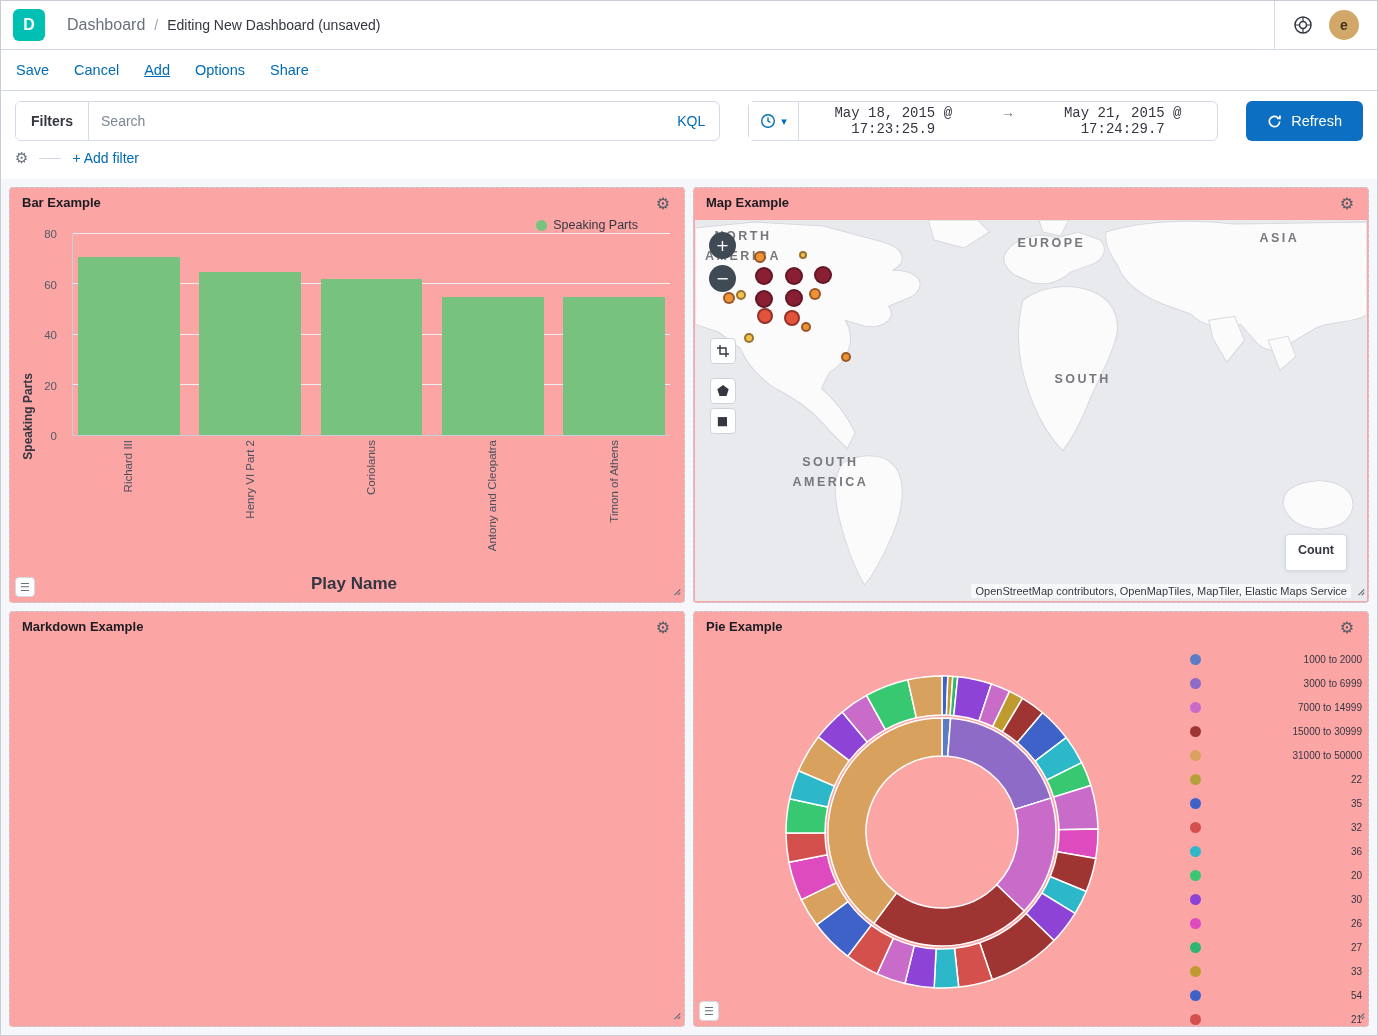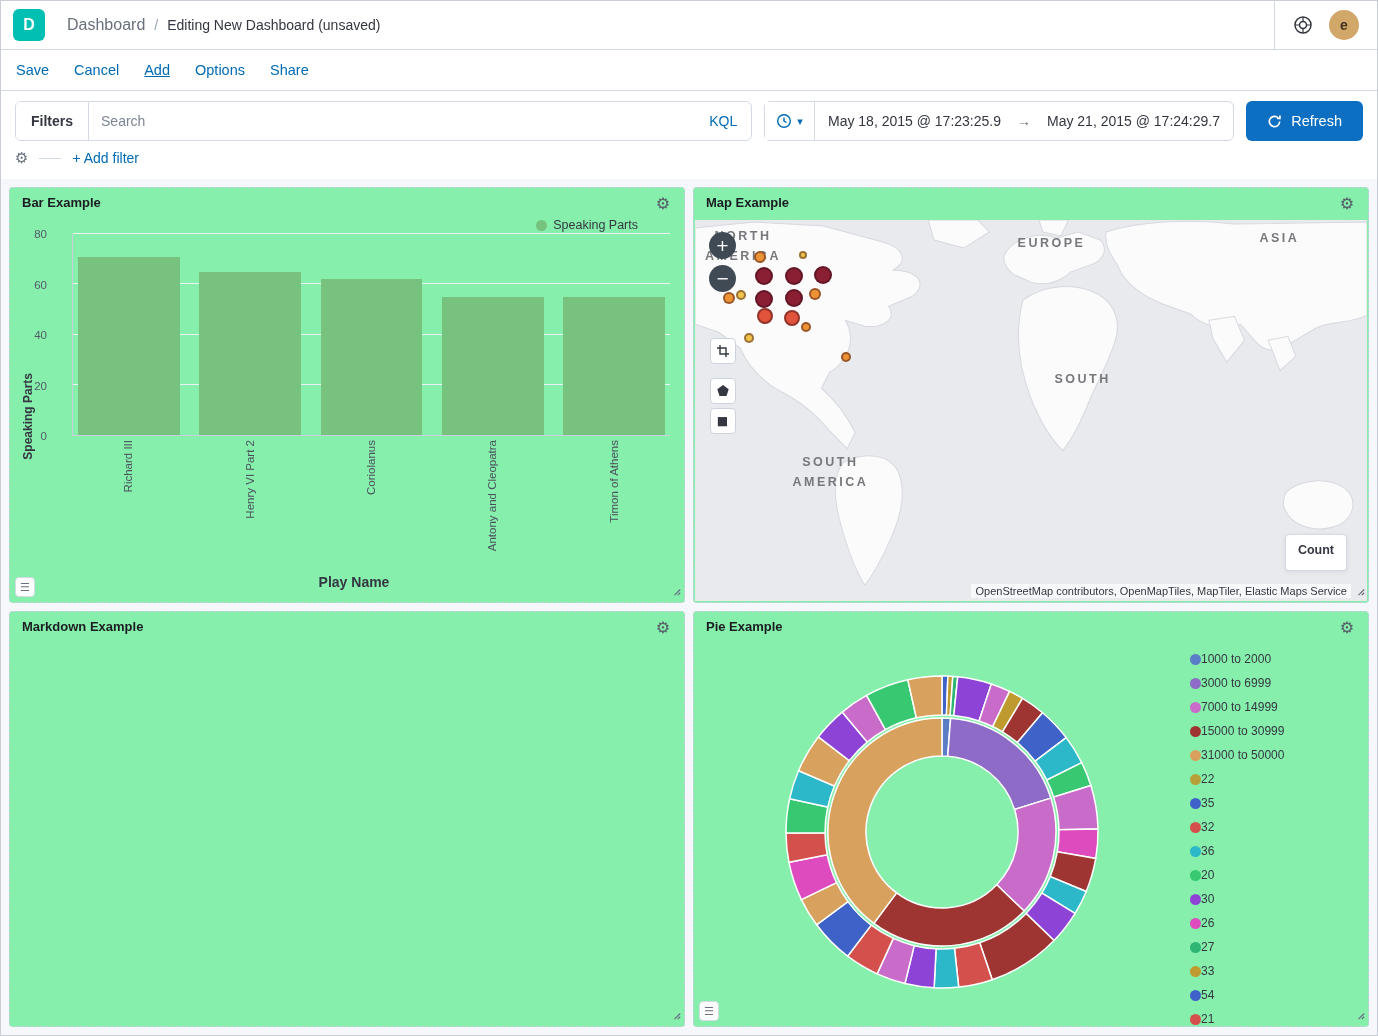--- a/index.html
+++ b/index.html
@@ -18,71 +18,71 @@
   .top-right{margin-left:auto;display:flex;align-items:center;gap:16px;height:100%;border-left:1px solid #d3dae6;padding-left:18px;padding-right:6px;}
   .icon-btn{background:none;border:none;display:flex;align-items:center;}
   .avatar{width:30px;height:30px;border-radius:50%;background:#d2a86a;color:#42311b;font-size:14px;font-weight:600;border:none;display:flex;align-items:center;justify-content:center;}
 
   
   .menu-bar{height:41px;min-height:41px;display:flex;align-items:center;gap:25px;padding:0 15px;border-bottom:1px solid #d3dae6;background:#fff;}
   .menu-item{background:none;border:none;color:#006bb4;font-size:14.5px;}
   .menu-item.active{text-decoration:underline;}
 
   
-  .query-bar{display:flex;gap:12px;padding:10px 14px 6px;background:#fff;align-items:center;}
+  .query-bar{display:flex;gap:28px;padding:10px 14px 6px;background:#fff;align-items:center;}
   .search-group{flex:1;display:flex;align-items:center;border:1px solid #d3dae6;border-radius:6px;height:40px;background:#fff;overflow:hidden;}
   .filters-btn{padding:0 15px;height:100%;border:none;border-right:1px solid #d3dae6;font-weight:600;font-size:14px;color:#343741;background:#fff;}
   .search-input{flex:1;border:none;outline:none;padding:0 12px;font-size:14px;color:#343741;background:transparent;}
   .search-input::placeholder{color:#7d8694;}
   .kql-btn{padding:0 14px;color:#006bb4;font-size:14px;background:none;border:none;}
   .time-group{display:flex;align-items:center;border:1px solid #d3dae6;border-radius:6px;height:40px;background:#fff;width:470px;min-width:470px;}
   .time-icon-btn{display:flex;align-items:center;gap:5px;padding:0 11px;height:100%;border:none;border-right:1px solid #d3dae6;background:#fff;color:#006bb4;}
   .caret{font-size:11px;color:#006bb4;}
-  .dates{flex:1;display:flex;justify-content:center;gap:16px;font-size:14px;color:#343741;}
+  .dates{flex:1;display:flex;justify-content:center;gap:16px;font-size:14px;color:#343741;font-family:Liberation Mono, monospace;}
   .date-btn{background:none;border:none;font-size:14px;color:#343741;}
   .date-arrow{color:#69707d;}
   .refresh-btn{height:40px;padding:0 21px;background:#0d6fc2;color:#fff;border:none;border-radius:6px;font-size:14.5px;display:flex;align-items:center;gap:9px;}
 
   
   .filter-row{display:flex;align-items:center;gap:11px;padding:3px 14px 13px;background:#fff;}
   .filter-gear{background:none;border:none;font-size:15px;color:#69707d;font-family:"DejaVu Sans",sans-serif;line-height:1;}
   .mini-rule{width:22px;height:1px;background:#d3dae6;display:inline-block;}
   .add-filter{background:none;border:none;color:#006bb4;font-size:14px;}
 
   
   .dash{flex:1;background:#f5f7fa;padding:8px;display:grid;grid-template-columns:1fr 1fr;grid-template-rows:1fr 1fr;gap:8px;overflow:hidden;}
-  .panel{position:relative;background:#86efac;border:1px dashed #c6cfdd;border-radius:4px;overflow:hidden;display:flex;flex-direction:column;}
+  .panel{position:relative;background:#fca5a5;border:1px dashed #c6cfdd;border-radius:4px;overflow:hidden;display:flex;flex-direction:column;}
   .panel-head{display:flex;justify-content:space-between;align-items:flex-start;padding:7px 8px 0 12px;}
   .panel-title{font-size:13px;font-weight:700;color:#1a1c21;}
   .panel-gear{background:none;border:none;font-size:16px;color:#545b66;line-height:1;padding:1px 6px;font-family:"DejaVu Sans",sans-serif;}
   .resize-handle{position:absolute;right:1px;bottom:1px;background:none;border:none;padding:2px;}
   .legend-toggle{position:absolute;left:5px;bottom:5px;width:20px;height:20px;border:1px solid #d3dae6;border-radius:4px;background:#fff;color:#69707d;font-size:11px;display:flex;align-items:center;justify-content:center;padding:0;font-family:"DejaVu Sans",sans-serif;}
 
   
   .vis-legend-row{display:flex;justify-content:flex-end;align-items:center;gap:6px;padding:5px 46px 0 0;font-size:12.5px;color:#343741;background:none;border:none;align-self:flex-end;}
   .legend-dot{width:11px;height:11px;border-radius:50%;}
   .bar-chart{flex:1;display:flex;flex-direction:column;padding:2px 14px 4px 8px;}
   .bar-chart-main{flex:1;display:flex;}
   .y-title{width:20px;display:flex;align-items:center;justify-content:center;}
   .y-title span{writing-mode:vertical-rl;transform:rotate(180deg);font-weight:700;font-size:12px;color:#343741;}
   .bar-col{flex:1;display:flex;flex-direction:column;}
   .plot-row{display:flex;height:202px;}
   .yticks{width:34px;position:relative;font-size:11.5px;color:#535b67;}
-  .ytick{position:absolute;right:25px;transform:translateY(50%);}
+  .ytick{position:absolute;right:15px;transform:translateY(50%);}
   .plot{flex:1;position:relative;border-left:1px solid #c9cfd8;border-bottom:1px solid #c9cfd8;}
   .gridline{position:absolute;left:0;right:0;height:1px;background:#eef1f4;z-index:1;}
   .bars{position:absolute;inset:0;display:flex;align-items:flex-end;gap:13px;padding:0 2px;z-index:2;}
   .bar-slot{flex:1;height:100%;display:flex;align-items:flex-end;justify-content:center;}
   .bar{width:94%;}
   .xlabels-row{display:flex;}
   .xspacer{width:34px;}
   .xlabels{flex:1;display:flex;gap:13px;height:132px;padding:4px 2px 0;}
   .xslot{flex:1;display:flex;justify-content:center;align-items:flex-start;}
   .xlab{writing-mode:vertical-rl;transform:rotate(180deg);font-size:11.5px;color:#4a515c;}
-  .x-title{text-align:center;font-weight:700;font-size:14px;color:#343741;padding:6px 0 2px;}
+  .x-title{text-align:center;font-weight:700;font-size:17px;color:#343741;padding:6px 0 2px;}
 
   
   .map-area{position:absolute;left:1px;right:1px;top:32px;bottom:1px;background:#e8eaed;overflow:hidden;}
   .map-svg{position:absolute;inset:0;width:100%;height:100%;}
   .fill{position:absolute;inset:0;}
   .map-label{position:absolute;color:#77787c;font-size:12.5px;font-weight:600;letter-spacing:2.5px;white-space:pre-line;text-align:center;line-height:1.6;}
   .marker{position:absolute;border-radius:50%;transform:translate(-50%,-50%);border:2px solid rgba(52,14,22,.45);}
   .map-controls{position:absolute;left:14px;top:12px;display:flex;flex-direction:column;align-items:center;z-index:5;}
   .zoom-btn{width:27px;height:27px;border-radius:50%;background:#404a54;color:#fff;border:none;font-size:16px;line-height:1;display:flex;align-items:center;justify-content:center;margin-bottom:6px;font-family:"DejaVu Sans",sans-serif;}
   .tool-btn{width:26px;height:26px;border-radius:4px;background:#fff;border:1px solid #cdd3dc;color:#343741;display:flex;align-items:center;justify-content:center;font-size:12px;font-family:"DejaVu Sans",sans-serif;}
@@ -98,21 +98,21 @@
   
   .md-body{padding:14px 26px;overflow:hidden;}
   .md-h1{font-size:34px;font-weight:400;color:#343741;margin:22px 0 32px 2px;}
   .md-p{font-size:16px;margin-bottom:26px;}
   .md-quote{border-left:4px solid #d3dae6;padding-left:14px;font-size:16px;color:#343741;}
 
   
   .pie-wrap{flex:1;display:flex;overflow:hidden;}
   .pie-canvas{flex:1;display:flex;align-items:center;justify-content:center;}
   .pie-legend{width:178px;padding:10px 6px 0 0;overflow:hidden;}
-  .pie-legend-row{display:flex;align-items:center;gap:0;height:24px;font-size:12px;color:#343741;}
+  .pie-legend-row{display:flex;align-items:center;gap:0;height:24px;font-size:10px;color:#343741;justify-content:space-between;}
   .pie-dot{width:11px;height:11px;border-radius:50%;flex:none;}
 </style>
 </head>
 <body>
 
 <div class="page">
 
   <header class="top-bar">
     <button class="logo">D</button>
     <nav class="breadcrumbs">

